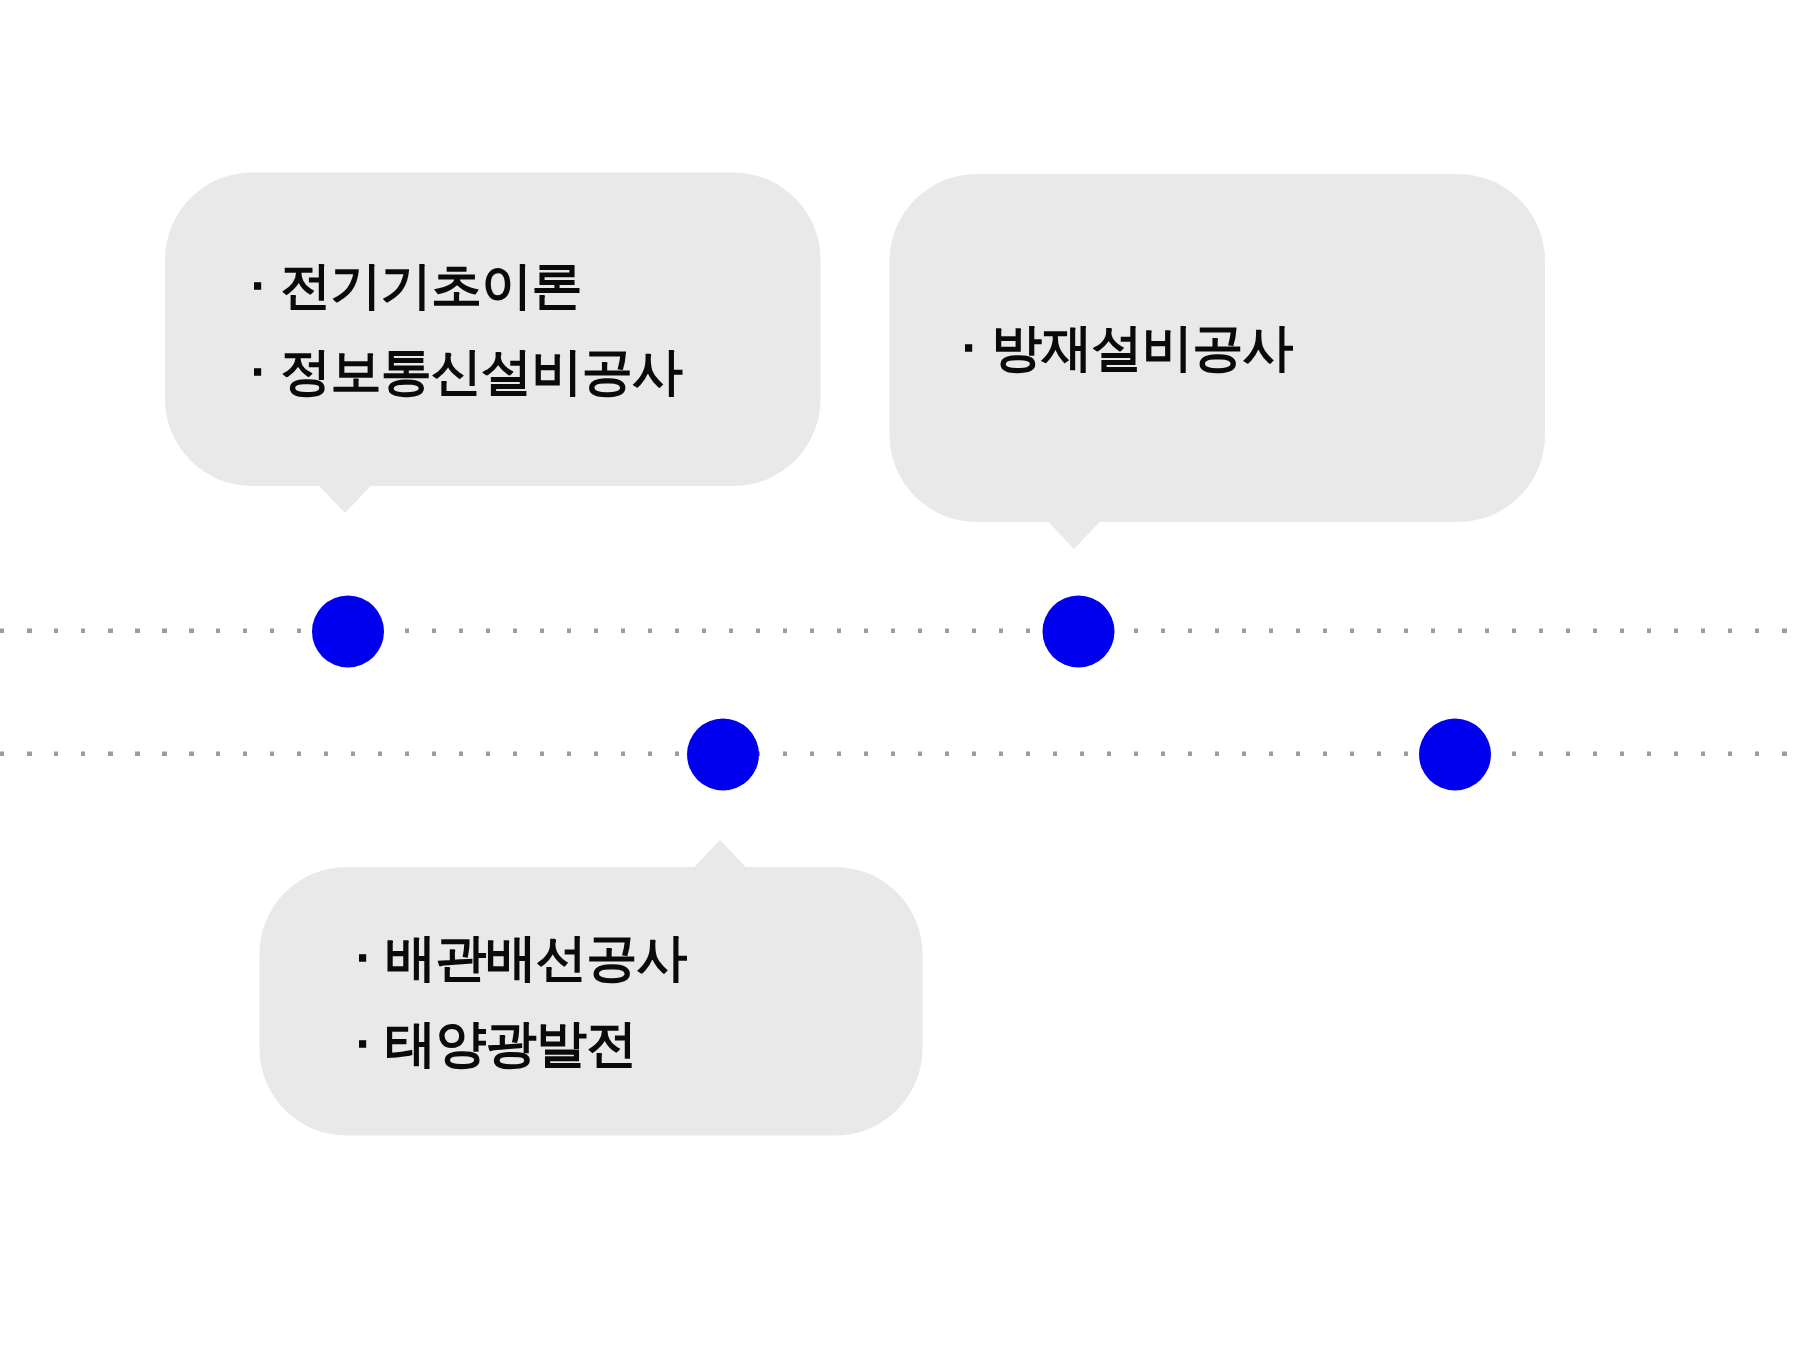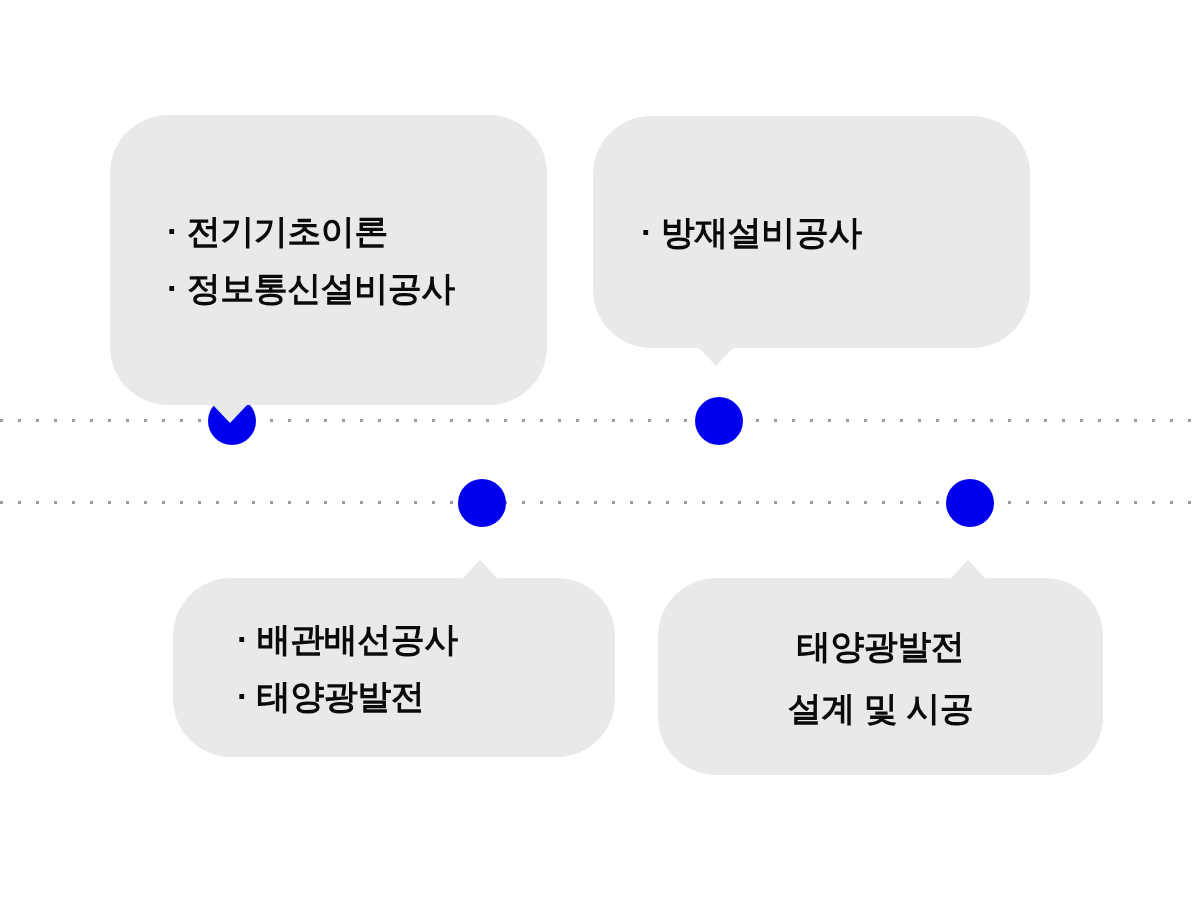--- a/index.html
+++ b/index.html
@@ -70,21 +70,21 @@
     border-right: 18px solid transparent;
     border-top: 19px solid var(--bubble-bg);
   }
   .tail-up {
     top: -18px;
     border-left: 18px solid transparent;
     border-right: 18px solid transparent;
     border-bottom: 19px solid var(--bubble-bg);
   }
 
-  .bubble-1 { left: 110px; top: 115px; width: 437px; height: 290px; padding-left: 57px; }
+  .bubble-1 { left: 110px; top: 115px; width: 437px; height: 209px; padding-left: 57px; }
   .bubble-1 .tail { left: 102px; }
   .bubble-2 { left: 593px; top: 116px; width: 437px; height: 232px; padding-left: 48px; }
   .bubble-2 .tail { left: 105px; }
   .bubble-3 { left: 173px; top: 578px; width: 442px; height: 179px; padding-left: 64px; }
   .bubble-3 .tail { left: 289px; }
   .bubble-4 { left: 658px; top: 578px; width: 445px; height: 197px; text-align: center; line-height: 62px; }
   .bubble-4 .tail { left: 292px; }
 </style>
 </head>
 <body>
@@ -109,19 +109,14 @@
     <span class="tail tail-down"></span>
     <div>· 방재설비공사</div>
   </div>
 
   <div class="bubble bubble-3">
     <span class="tail tail-up"></span>
     <div>· 배관배선공사</div>
     <div>· 태양광발전</div>
   </div>
 
-  <div class="bubble bubble-4">
-    <span class="tail tail-up"></span>
-    <div>태양광발전</div>
-    <div>설계 및 시공</div>
-  </div>
 
 </div>
 
 </body></html>

